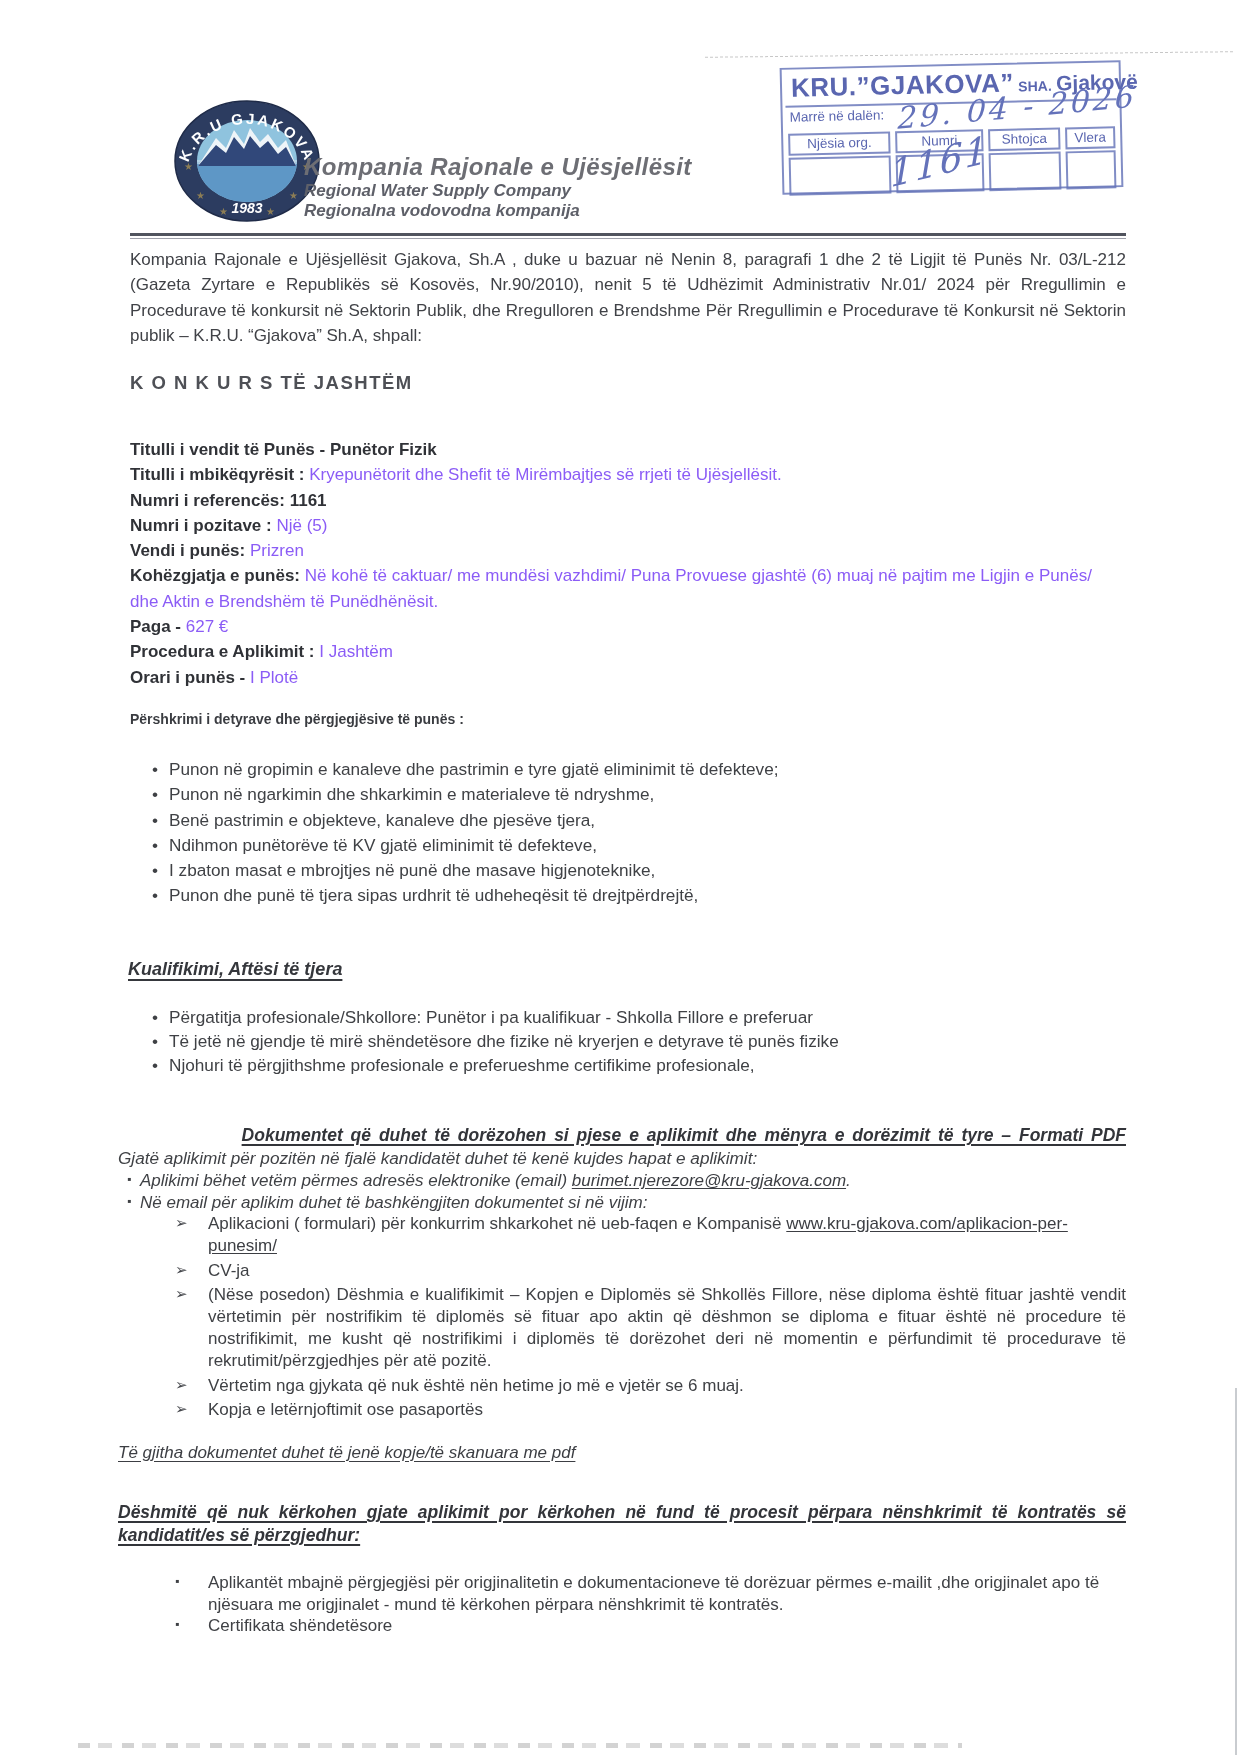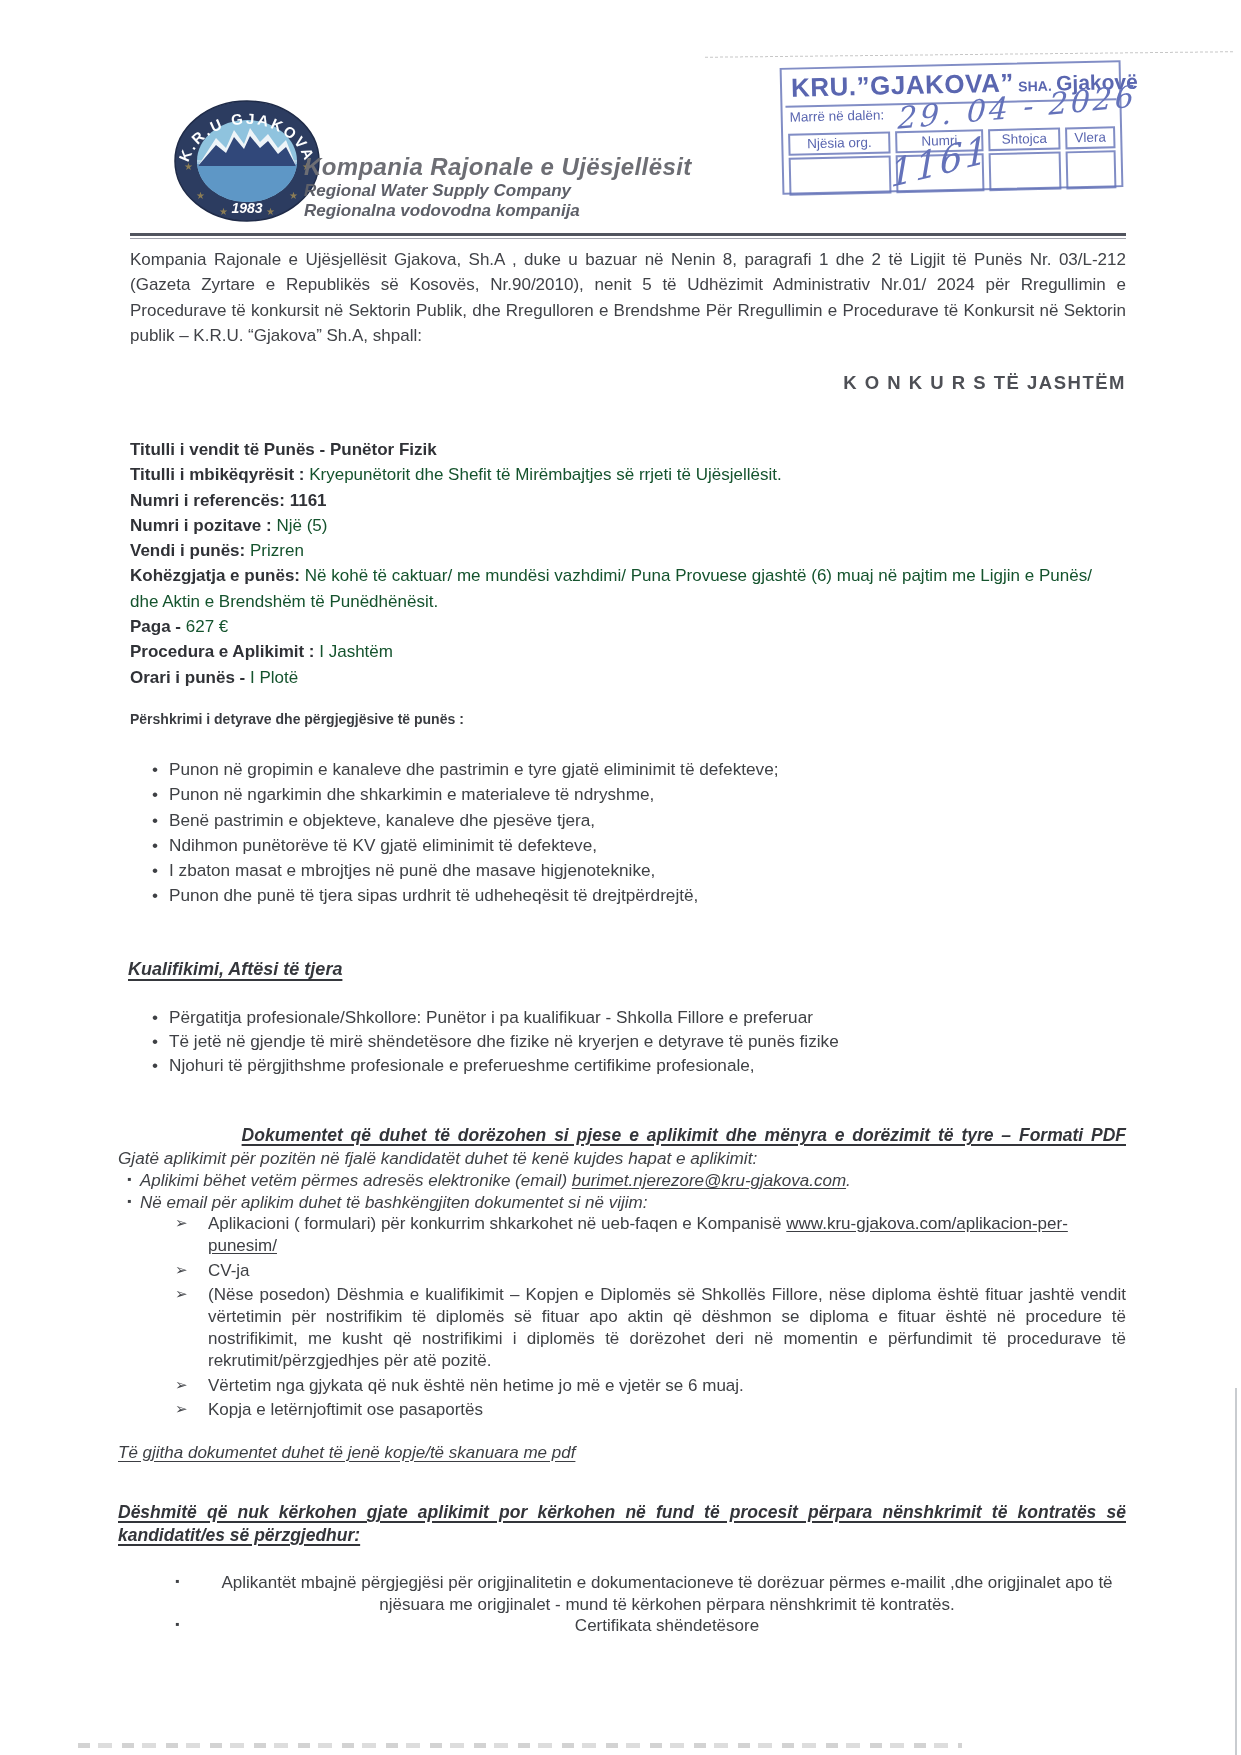--- a/index.html
+++ b/index.html
@@ -36,27 +36,27 @@
   .stamp-cells { position:relative; padding-bottom:3px; }
   .stamp-num { position:absolute; left:102px; top:-12px; font-size:37px; letter-spacing:2px;
                transform:rotate(-13deg) skewX(-14deg); }
 
   
   .rule-a { left:130px; top:233px; width:996px; height:3px; background:#51545e; }
   .rule-b { left:130px; top:238px; width:996px; height:1px; background:#9fa1ab; }
 
   
   .intro { left:130px; top:247px; width:996px; font-size:17px; line-height:25.3px; text-align:justify; color:#404247; }
-  .konkurs { left:130px; top:372px; width:996px; text-align:right; font-size:18.5px; font-weight:bold;
+  .konkurs { left:130px; top:372px; width:996px; text-align:left; font-size:18.5px; font-weight:bold;
              color:#4e5056; letter-spacing:1.5px; }
 
   .details { left:130px; top:437px; width:982px; font-size:17px; }
   .detail-line { line-height:25.3px; }
   .lbl { font-weight:bold; color:#303237; }
-  .val { color:#14532d; }
+  .val { color:#8b5cf6; }
   .val.bold { font-weight:bold; color:#303237; }
 
   .duties-h { left:130px; top:711px; font-size:14px; font-weight:bold; color:#3a3c41; }
   ul { list-style:none; }
   .duties { left:130px; top:757px; width:996px; font-size:17.2px; }
   .duties li { position:relative; padding-left:39px; line-height:25.3px; }
   .duties li::before { content:"•"; position:absolute; left:22px; top:0; }
 
   .qual-h { left:128px; top:959px; font-size:18px; font-weight:bold; font-style:italic; color:#35373c;
             text-decoration:underline; text-decoration-thickness:1.5px; text-underline-offset:4px; }
@@ -78,21 +78,21 @@
   .arrow-list li::before { content:"➢"; font-family:"DejaVu Sans", sans-serif; position:absolute; left:45px; top:0;
                            font-size:15px; color:#45474c; }
   .arrow-list li.just { text-align:justify; }
 
   .scan-note { left:118px; top:1443px; font-size:17px; font-style:italic; color:#3c3e43;
                text-decoration:underline; text-underline-offset:3px; }
   .final-h { left:118px; top:1501px; width:1008px; font-size:17.5px; font-weight:bold; font-style:italic;
              color:#33353a; line-height:23px; text-align:justify; text-decoration:underline;
              text-decoration-thickness:1.5px; text-underline-offset:3px; }
   .final-list { left:130px; top:1572px; width:996px; font-size:17px; }
-  .final-list li { position:relative; padding-left:78px; line-height:21.7px;text-align:center; }
+  .final-list li { position:relative; padding-left:78px; line-height:21.7px; }
   .final-list li::before { content:"▪"; position:absolute; left:45px; top:-1px; font-size:12px; }
 
   
   .bottom-artifact { left:78px; top:1743px; width:884px; height:5px; opacity:.5; filter:blur(.4px);
     background:repeating-linear-gradient(90deg,#a9a9a9 0 12px, transparent 12px 20px, #bdbdbd 20px 34px, transparent 34px 44px); }
   .right-edge { left:1235px; top:1388px; width:2px; height:367px; background:#c9ccd0; }
 </style>
 </head>
 <body>
 

